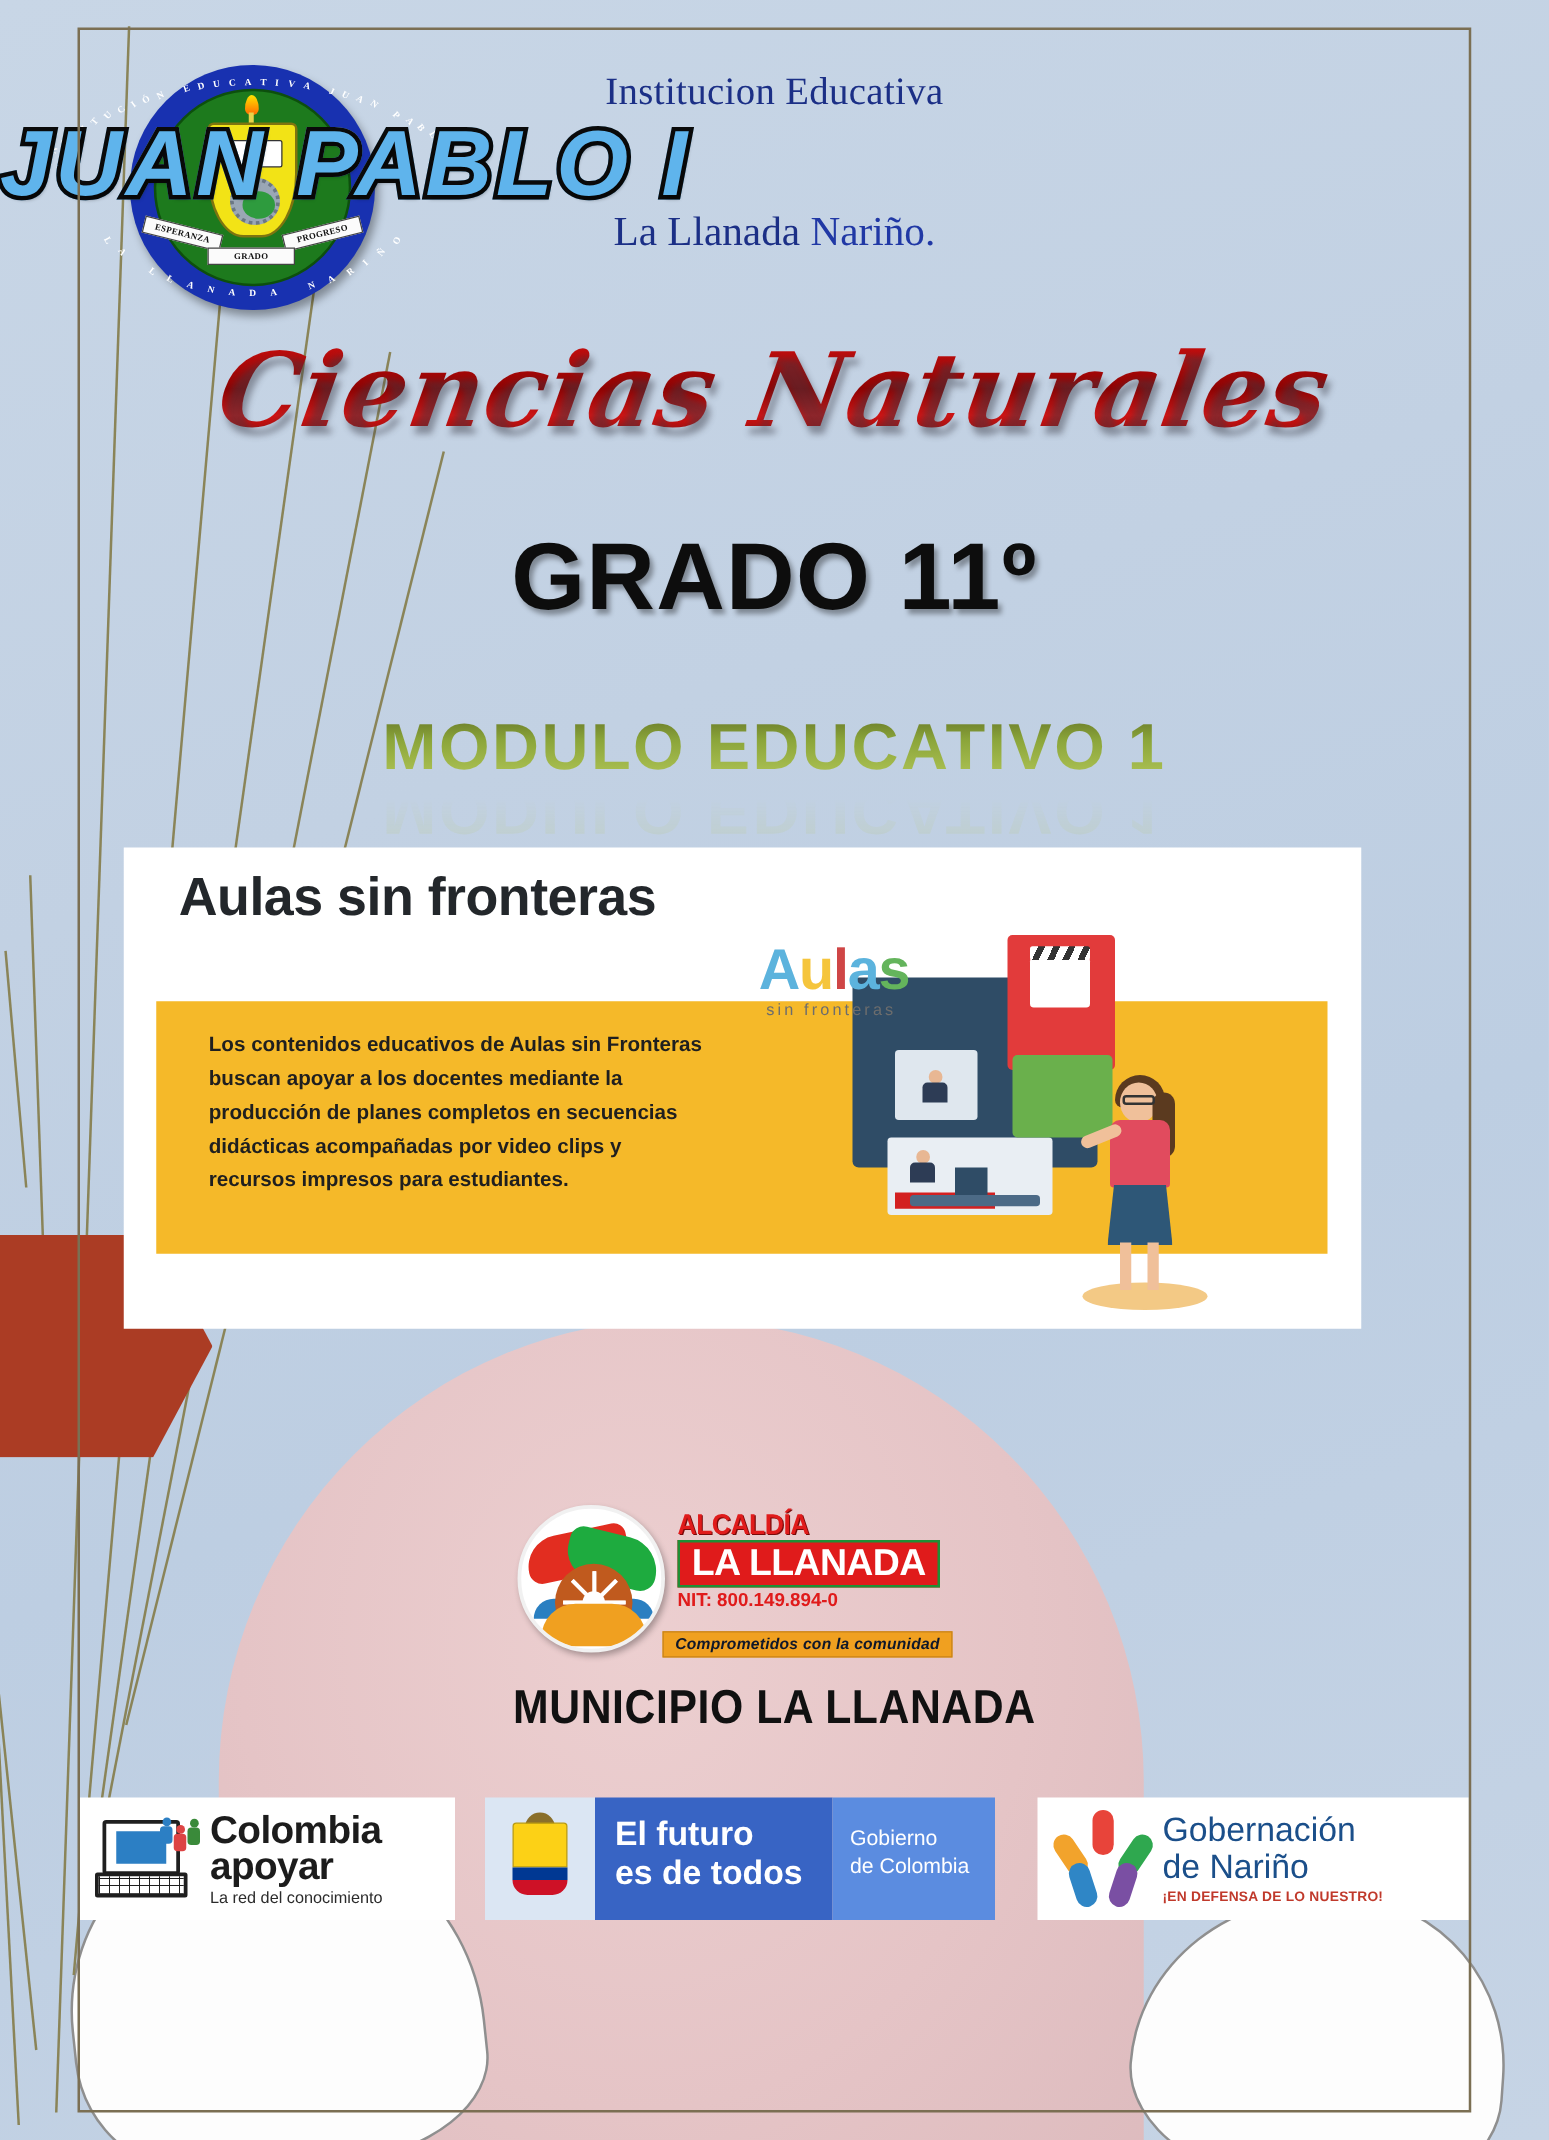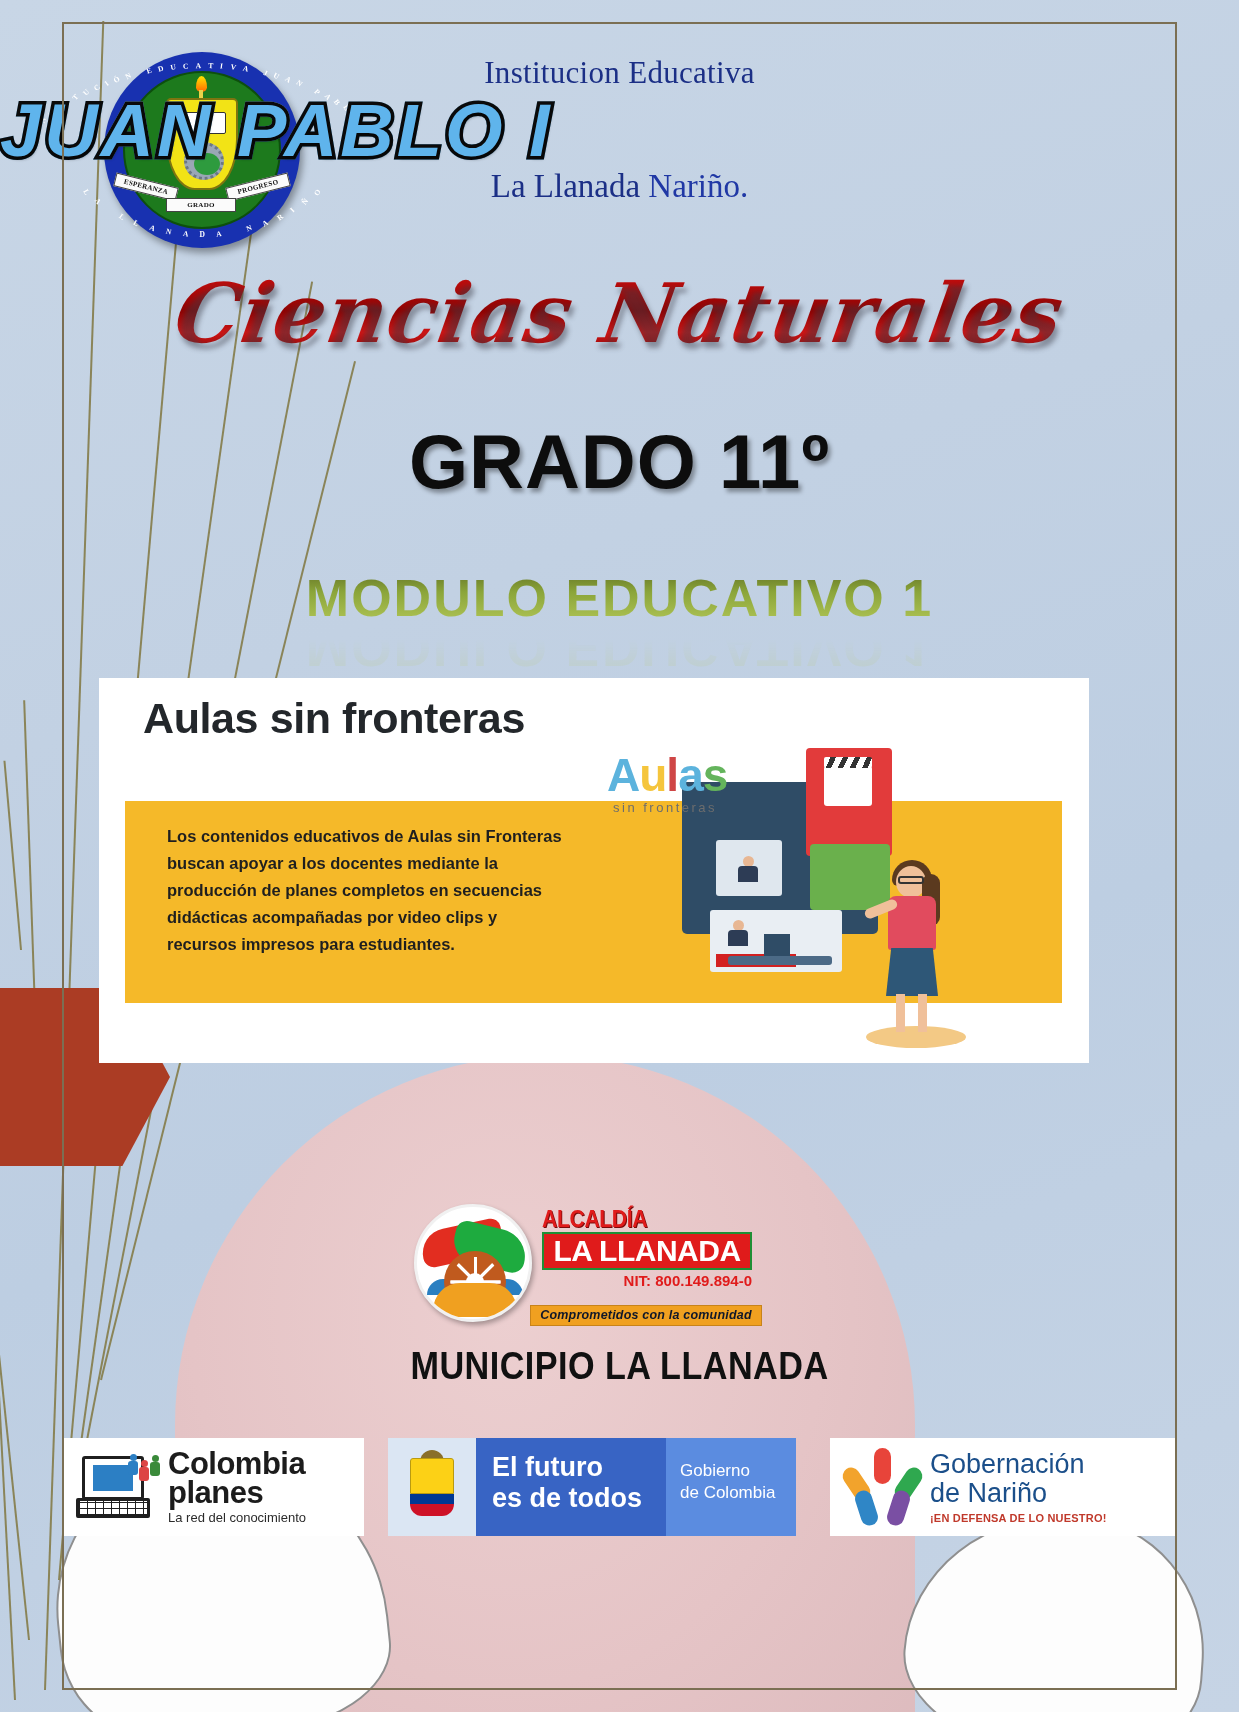--- a/index.html
+++ b/index.html
@@ -430,21 +430,21 @@
     position:absolute; left:128px; top:36px; width:210px; height:38px;
     background:#e01b1b; border:2px solid #1f8f35;
   }
   .alc-line2 span {
     display:block; color:#fff; font-size:30px; font-weight:bold;
     text-align:center; line-height:34px; letter-spacing:-.5px;
     font-family:"Liberation Sans Narrow","Liberation Sans",sans-serif;
   }
   .alc-nit {
     position:absolute; left:128px; top:76px; width:210px;
-    font-size:15px; font-weight:bold; color:#e01b1b; text-align:right;
+    font-size:15px; font-weight:bold; color:#e01b1b; text-align:left;
   }
   .alc-slogan {
     position:absolute; left:116px; top:109px; width:232px; height:21px;
     background:#f0a020; border:1px solid #c8831a;
     color:#0f172a; font-size:12.5px; font-weight:bold; font-style:italic;
     text-align:center; line-height:19px; letter-spacing:.2px;
   }
 
   .municipio {
     position: absolute; left: 0; right: 0; top: 1345px;
@@ -645,21 +645,21 @@
             <i style="background:#d44"></i>
             <b style="background:#d44"></b>
           </div>
         <div class="ca-fig" style="left:74px;top:3px;">
             <i style="background:#3a8a3a"></i>
             <b style="background:#3a8a3a"></b>
           </div>
       </div>
       <div class="ca-text">
         <div class="ca-t1">Colombia</div>
-        <div class="ca-t2">planes</div>
+        <div class="ca-t2">apoyar</div>
         <div class="ca-t3">La red del conocimiento</div>
       </div>
     </div>
 
     <div class="logo-gob">
       <div class="gob-a">
         <div class="shieldco">
           <div class="sh-bird"></div>
           <div class="sh-top"></div>
           <div class="sh-mid"></div>

